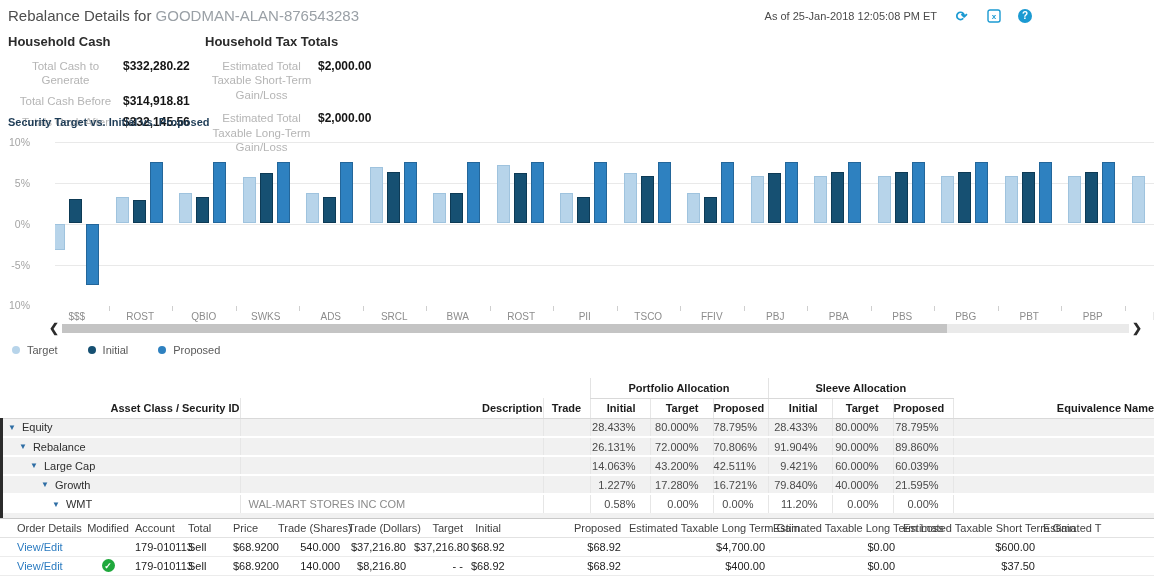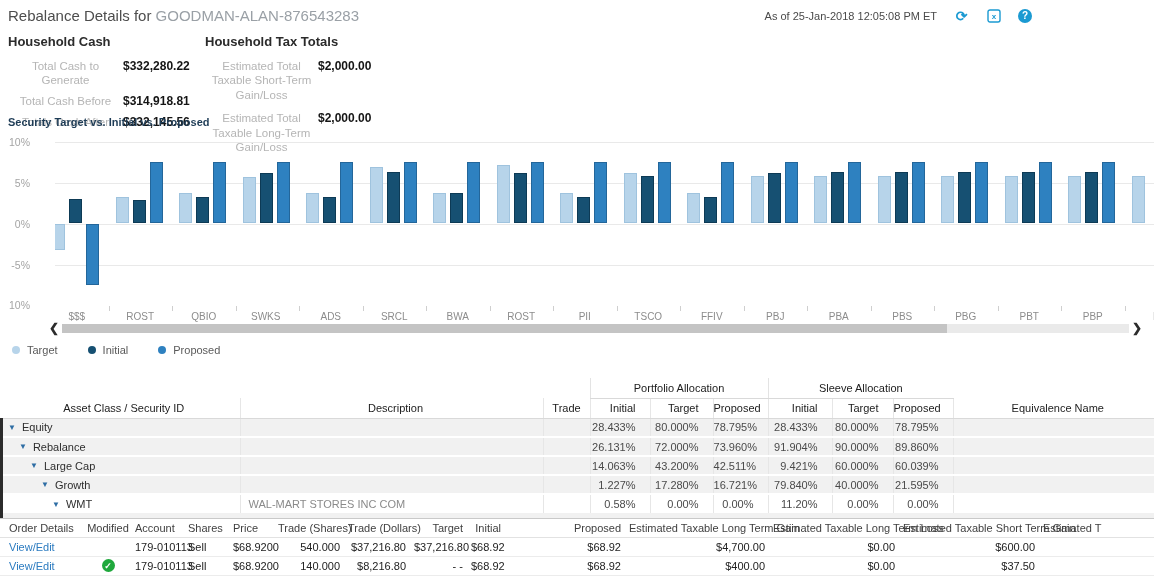--- a/index.html
+++ b/index.html
@@ -50,26 +50,26 @@
   .strack { flex:1; height:9px; background:#eaeaea; position:relative; cursor:pointer; }
   .sthumb { position:absolute; left:0; top:0; height:9px; width:885px; background:#c4c4c4; cursor:grab; }
   .legend { position:absolute; left:12px; top:228px; display:flex; gap:30px; }
   .leg-item { display:flex; align-items:center; gap:7px; font-size:11px; color:#5a5a5a; }
   .leg-dot { width:8px; height:8px; border-radius:50%; }
 
   
   .alloc-block { position:absolute; top:378px; left:0; width:1154px; }
   table { border-collapse:collapse; table-layout:fixed; }
   .alloc-table { width:1154px; font-size:11px; }
-  .alloc-table th { font-weight:normal; color:#1c1c1c; }
+  .alloc-table th { font-weight:bold; color:#1c1c1c; }
   .alloc-table thead .grp-row th { height:20px; }
   .alloc-table thead .col-row th { height:20px; border-bottom:1px solid #d9d9d9; }
   .alloc-table th.grp { text-align:center; border-bottom:1px solid #d9d9d9;
     border-left:1px solid #e3e3e3; }
-  .alloc-table th.l { text-align:center; padding-left:8px; }
+  .alloc-table th.l { text-align:right; padding-left:8px; }
   .alloc-table th.c { text-align:center; }
   .alloc-table th.r { text-align:right; padding-right:14px; }
   .alloc-table th.bl, .alloc-table td.bl { border-left:1px solid #e6e6e6; }
   .alloc-table tbody td { height:19px; color:#4a4a4a; }
   .alloc-table tbody tr.grp-row-bg td { background:#f1f1f1; border-bottom:2px solid #fff; }
   .alloc-table td.num { text-align:right; padding-right:14px; }
   .alloc-table td.desc { color:#8a8a8a; padding-left:8px; }
   .tree-cell { display:flex; align-items:center; color:#2e2e2e; }
   .tree-arrow { color:#2e6da4; font-size:8px; margin-right:6px; cursor:pointer; }
   .alloc-accent { position:absolute; left:0; top:40px; width:3px; height:100px; background:#2b2b2b; }
@@ -78,21 +78,21 @@
   
   .order-block { position:absolute; top:518px; left:0; width:1154px; overflow:hidden;
     border-top:1px solid #c9c9c9; }
   .order-table { width:1213px; font-size:11px; }
   .order-table th { font-weight:normal; color:#3f3f3f; height:18px;
     border-bottom:1px solid #e2e2e2; white-space:nowrap; }
   .order-table td { height:19px; color:#222; border-bottom:1px solid #ececec; white-space:nowrap; }
   .order-table .l { text-align:left; }
   .order-table .c { text-align:center; }
   .order-table .r { text-align:right; padding-right:8px; }
-  .order-table .pad1 { padding-left:9px; }
+  .order-table .pad1 { padding-left:17px; }
   .order-table .pad2 { padding-left:5px; }
   .vlink { color:#2b7bc0; cursor:pointer; text-decoration:none; }
   .chk { display:inline-flex; width:13px; height:13px; border-radius:50%; background:#1fa83c;
     color:#fff; font-size:9px; font-weight:bold; align-items:center; justify-content:center; }
 </style>
 </head>
 <body>
 
 <div class="app">
 
@@ -366,21 +366,21 @@
             <td>
               <div class="tree-cell" style="padding-left: 19px;">
                 <span class="tree-arrow">▼</span>
                 <span>Rebalance</span>
               </div>
             </td>
             <td class="desc bl"></td>
             <td class="bl"></td>
             <td class="num bl">26.131%</td>
             <td class="num bl">72.000%</td>
-            <td class="num bl">73.960%</td>
+            <td class="num bl">70.806%</td>
             <td class="num bl">91.904%</td>
             <td class="num bl">90.000%</td>
             <td class="num bl">89.860%</td>
             <td class="bl"></td>
           </tr>
           <tr class="grp-row-bg">
             <td>
               <div class="tree-cell" style="padding-left: 30px;">
                 <span class="tree-arrow">▼</span>
                 <span>Large Cap</span>
@@ -452,21 +452,21 @@
           <col style="width:144px">
           <col style="width:130px">
         <col style="width:140px">
           <col style="width:170px">
       </colgroup>
       <thead>
           <tr id="order-head">
             <th class="l pad1">Order Details</th>
             <th class="c">Modified</th>
             <th class="l pad2">Account</th>
-            <th class="l">Shares</th>
+            <th class="l">Total</th>
             <th class="l pad2">Price</th>
             <th class="r">Trade (Shares)</th>
             <th class="r">Trade (Dollars)</th>
             <th class="r">Target</th>
             <th class="r">Initial</th>
             <th class="r">Proposed</th>
             <th class="r">Estimated Taxable Long Term Gain</th>
             <th class="r">Estimated Taxable Long Term Loss</th>
             <th class="r">Estimated Taxable Short Term Gain</th>
             <th class="l">Estimated T</th>

